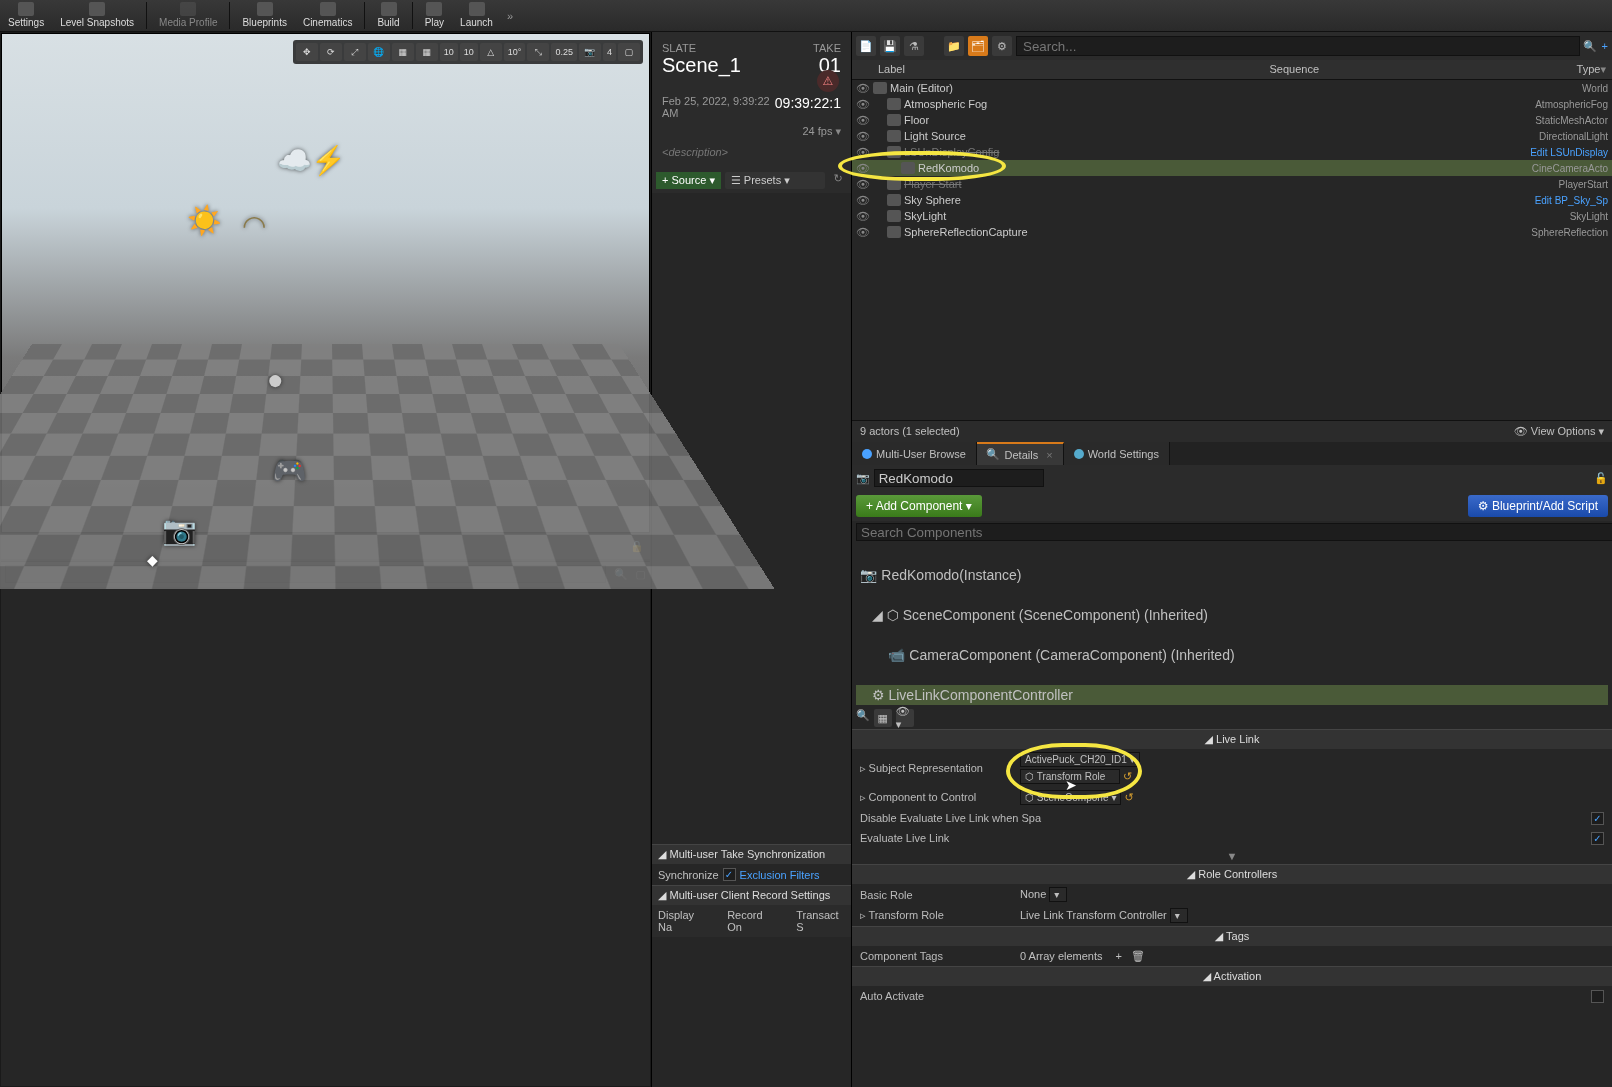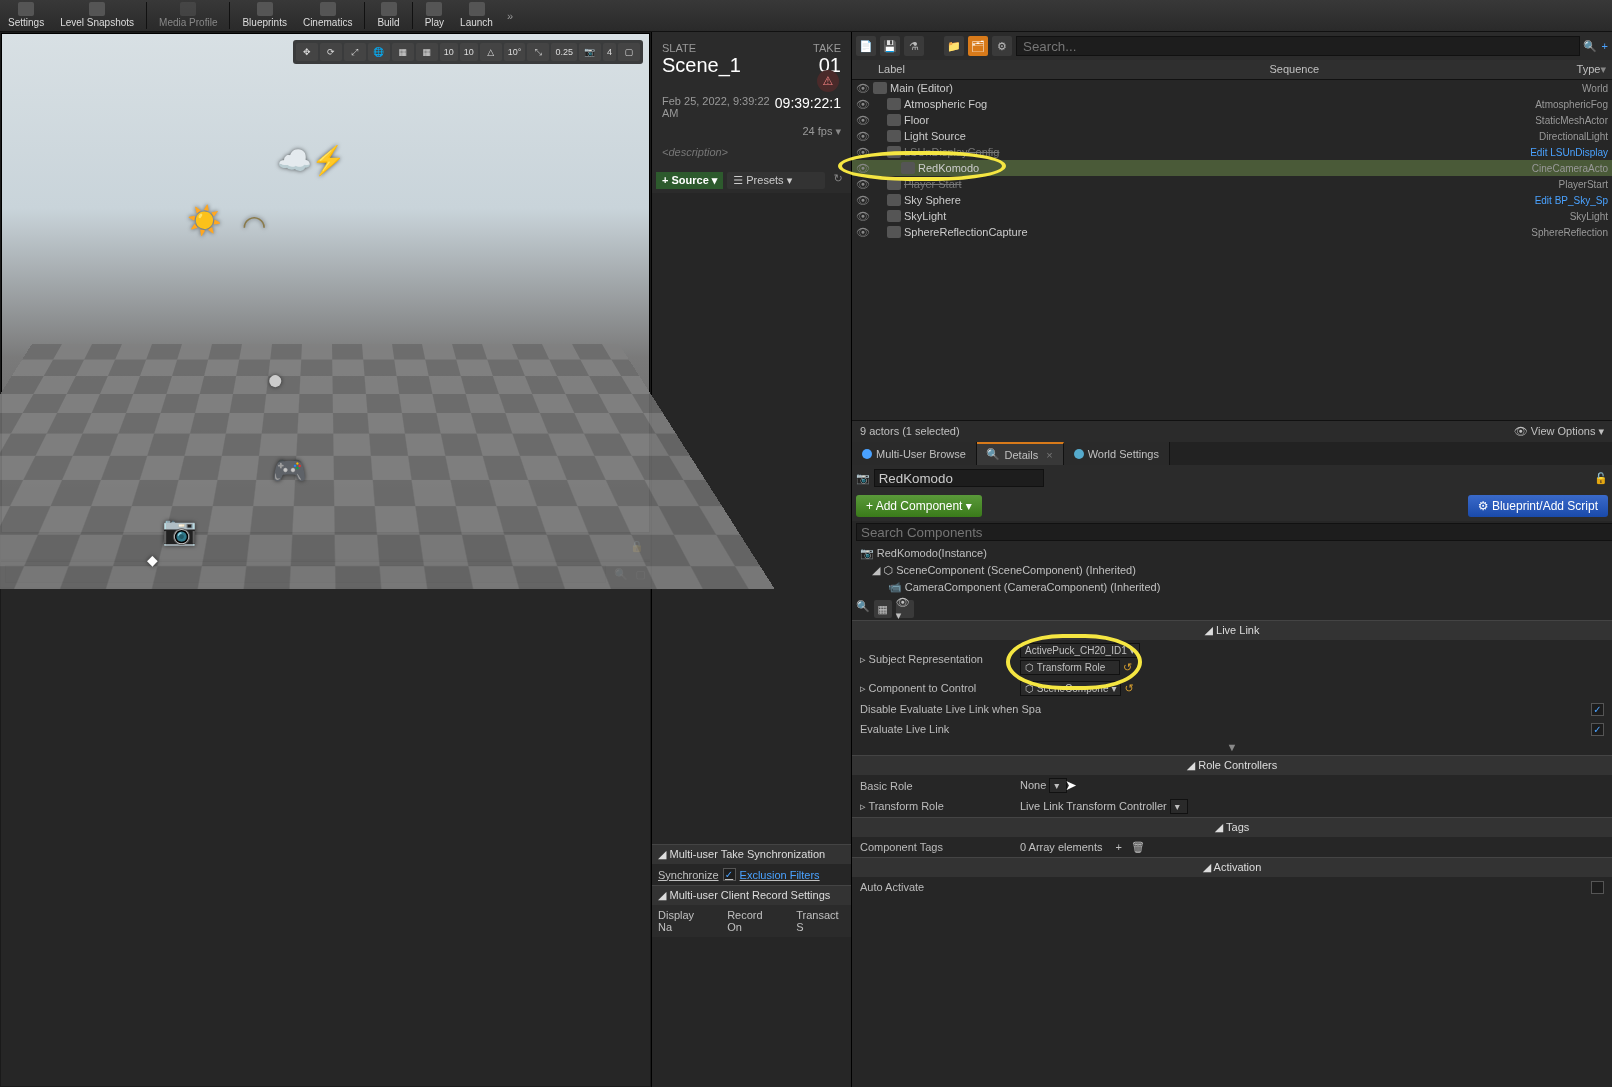--- a/index.html
+++ b/index.html
@@ -18,24 +18,24 @@
 .checker { position: absolute; left: 30px; right: 30px; top: 310px; height: 320px; background: repeating-conic-gradient(#808080 0% 25%, #6b6b6b 0% 50%) 0 0/60px 60px; transform: perspective(800px) rotateX(60deg); transform-origin: top center; opacity: .9; }
 .scene-icon { position: absolute; color: #fff; font-size: 28px; text-shadow: 0 0 4px rgba(0,0,0,.6); }
 .cmd-bar { height: 26px; background: #2b2b2b; border-top: 1px solid #000; margin: 1px; display: flex; align-items: center; }
 .cmd-input { flex: 1; background: #222; border: 1px solid #111; height: 18px; margin: 0 4px; color: #ccc; padding: 0 4px; }
 .mid-col { width: 200px; display: flex; flex-direction: column; background: #262626; border-left: 1px solid #000; }
 .slate-box { padding: 10px; background: #2b2b2b; position: relative; }
 .slate-row { display: flex; justify-content: space-between; font-size: 11px; color: #999; }
 .slate-val { font-size: 20px; color: #fff; }
 .warn-badge { position: absolute; right: 12px; top: 38px; width: 22px; height: 22px; border-radius: 50%; background: #4a2a2a; display: flex; align-items: center; justify-content: center; color: #f88; font-size: 12px; }
 .src-row { display: flex; gap: 4px; padding: 4px; background: #2b2b2b; }
-.src-btn { background: #2d5a2d; color: #fff; padding: 2px 6px; border-radius: 0; font-size: 11px; font-weight: bold; }
+.src-btn { background: #2d5a2d; color: #fff; padding: 2px 6px; border-radius: 0; font-size: 11px; }
 .preset-btn { background: #333; color: #ccc; padding: 2px 6px; border-radius: 2px; font-size: 11px; flex: 1; }
 .section-hdr { background: #333; padding: 3px 6px; font-size: 11px; color: #ddd; border-top: 1px solid #444; margin-top: auto; }
-.sync-row { padding: 4px 6px; font-size: 11px; display: flex; align-items: center; gap: 4px; text-decoration: underline; }
+.sync-row { padding: 4px 6px; font-size: 11px; display: flex; align-items: center; gap: 4px; }
 .sync-row a { color: #4aa2ff; }
 .rec-hdr { display: flex; gap: 20px; padding: 4px 6px; font-size: 11px; background: #2b2b2b; }
 .right-col { flex: 1; display: flex; flex-direction: column; background: #262626; border-left: 1px solid #000; }
 .mini-toolbar { display: flex; gap: 4px; padding: 4px; background: #2b2b2b; align-items: center; }
 .mini-btn { width: 20px; height: 20px; background: #3a3a3a; border-radius: 2px; display: flex; align-items: center; justify-content: center; color: #bbb; font-size: 11px; }
 .mini-btn.active { background: #d87a1a; color: #fff; }
 .search { flex: 1; background: #1d1d1d; border: 1px solid #111; height: 20px; color: #888; padding: 8px 6px; }
 .outliner-hdr { display: flex; background: #2f2f2f; padding: 3px 6px; font-size: 11px; border-bottom: 1px solid #111; }
 .outliner-hdr .col-label { width: 210px; }
 .outliner-hdr .col-seq { flex: 1; text-align: center; }
@@ -57,21 +57,21 @@
 .tab.active { background: #383838; border-top: 2px solid #d87a1a; }
 .tab .dot { width: 10px; height: 10px; border-radius: 50%; background: #4aa2ff; }
 .tab .x { color: #777; margin-left: 4px; }
 .actor-row { display: flex; align-items: center; padding: 4px; background: #2b2b2b; gap: 4px; }
 .actor-input { background: #1d1d1d; border: 1px solid #111; height: 18px; color: #ccc; padding: 0 4px; width: 170px; }
 .add-comp { background: linear-gradient(#5a9a3a,#3a7a1a); color: #fff; padding: 4px 10px; border-radius: 3px; font-size: 12px; }
 .bp-btn { background: linear-gradient(#3a6aca,#1a4aaa); color: #fff; padding: 4px 10px; border-radius: 3px; font-size: 12px; margin-left: auto; }
 .act-row { display: flex; padding: 4px; gap: 6px; background: #2b2b2b; }
 .comp-search { background: #1d1d1d; border: 1px solid #111; height: 18px; color: #888; padding: 0 4px; width: 100%; margin: 2px 4px; }
 .comp-tree { background: #262626; padding: 2px 4px; }
-.comp-row { padding: 2px 4px; font-size: 11px; }
+.comp-row { padding: 2px 4px; font-size: 14px; margin-top: 20px; }
 .comp-row.sel { background: #4a5a38; }
 .det-search-row { display: flex; padding: 2px 4px; gap: 4px; }
 .det-search { flex: 1; background: #1d1d1d; border: 1px solid #111; height: 18px; color: #888; padding: 0 4px; }
 .sq-btn { width: 18px; height: 18px; background: #3a3a3a; border-radius: 2px; display: flex; align-items: center; justify-content: center; }
 .cat-hdr { background: #333; padding: 3px 8px; font-size: 11px; color: #ddd; border-top: 1px solid #444; text-align: center; }
 .prop-row { display: flex; padding: 3px 8px; font-size: 11px; align-items: center; min-height: 20px; }
 .prop-row .lbl { width: 160px; color: #bbb; }
 .prop-row .val { flex: 1; }
 .dd-combo { background: #2a2a2a; border: 1px solid #111; padding: 1px 4px; font-size: 10px; display: inline-flex; align-items: center; gap: 3px; min-width: 100px; }
 .cb { width: 13px; height: 13px; background: #1d1d1d; border: 1px solid #555; display: inline-block; }
@@ -326,20 +326,21 @@
     </div>
     <div class="act-row">
       <div class="add-comp">+ <span>Add Component</span> ▾</div>
       <div class="bp-btn">⚙ <span>Blueprint/Add Script</span></div>
     </div>
     <input class="comp-search" placeholder="Search Components" style="">
     <div class="comp-tree">
       <div class="comp-row">📷 <span>RedKomodo(Instance)</span></div>
       <div class="comp-row" style="padding-left:16px">◢ ⬡ <span>SceneComponent (SceneComponent) (Inherited)</span></div>
       <div class="comp-row" style="padding-left:32px">📹 <span>CameraComponent (CameraComponent) (Inherited)</span></div>
+      <div class="comp-row sel" style="padding-left:16px">⚙ <span>LiveLinkComponentController</span></div>
     </div>
     <div class="det-search-row">
       <span>🔍</span>
       <div class="sq-btn">▦</div>
       <div class="sq-btn">👁▾</div>
     </div>
 
     <div class="cat-hdr">◢ <span>Live Link</span></div>
     <div style="position:relative">
       <div class="highlight-ring" style="left:154px;top:-6px;width:136px;height:56px"></div>

